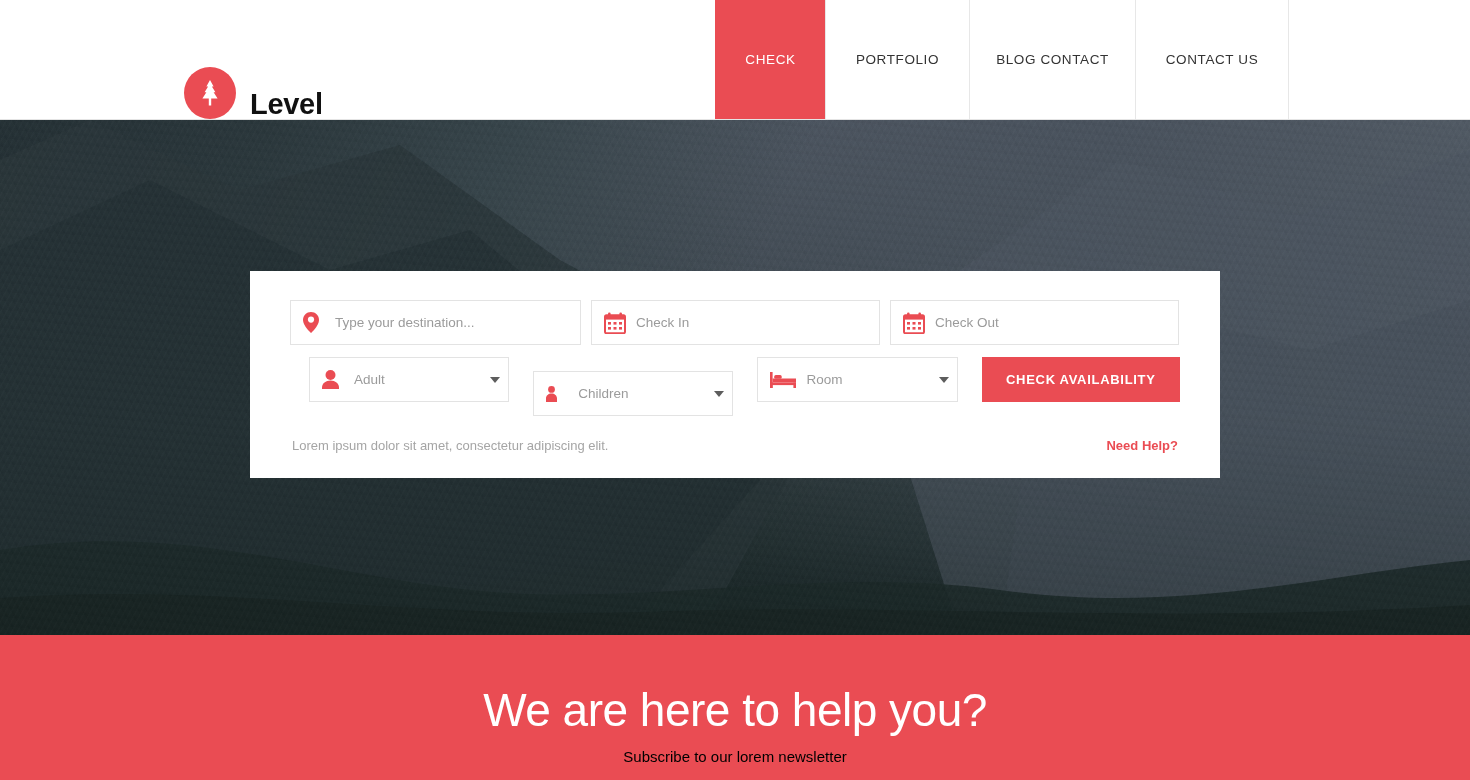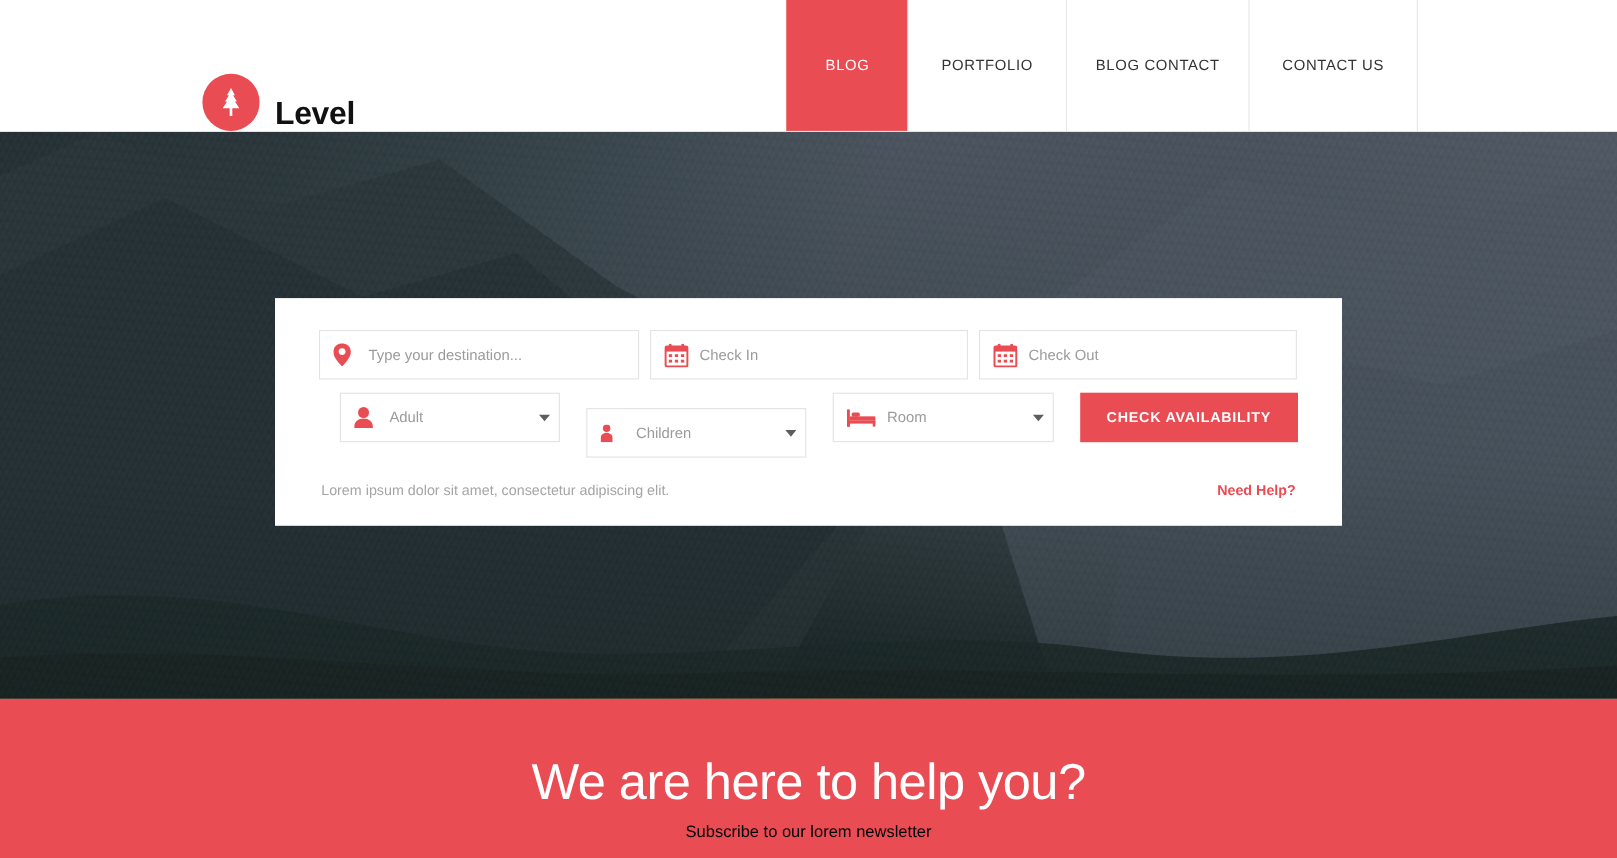--- a/index.html
+++ b/index.html
@@ -73,21 +73,21 @@
   .nav-item-1 { width: 144px; }
   .nav-item-2 { width: 166px; }
   .nav-item-3 { width: 153px; }
   .nav-spacer { width: 182px; border-left: 1px solid #e7e7e7; height: 100%; }
 
   
   .hero {
     position: relative;
     height: 515px;
     overflow: hidden;
-    background: #eab308;
+    background: #14b8a6;
   }
   .hero-photo {
     position: absolute;
     inset: 0;
     background:
       
       radial-gradient(ellipse 420px 120px at 22% 104%, #1d2a26 0%, rgba(29,42,38,0) 70%),
       radial-gradient(ellipse 560px 130px at 68% 106%, #1b2723 0%, rgba(27,39,35,0) 72%),
       radial-gradient(ellipse 380px 110px at 96% 100%, #24322c 0%, rgba(36,50,44,0) 72%),
       
@@ -236,21 +236,21 @@
   <div class="brand">
     <span class="logo-circle">
       <svg width="34" height="34" viewBox="0 0 34 34" aria-hidden="true">
         <path fill="#ffffff" d="M17 4 L20.6 10.6 L18.9 10.6 L22.4 16.2 L20.6 16.2 L24.6 22.4 L18.2 22.4 L18.2 29.5 L15.8 29.5 L15.8 22.4 L9.4 22.4 L13.4 16.2 L11.6 16.2 L15.1 10.6 L13.4 10.6 Z"></path>
       </svg>
     </span>
     <span class="brand-name">Level</span>
   </div>
 
   <nav class="nav">
-    <a class="nav-item nav-item-0 active">BLOG</a>
+    <a class="nav-item nav-item-0 active">CHECK</a>
     <a class="nav-item nav-item-1">PORTFOLIO</a>
     <a class="nav-item nav-item-2">BLOG CONTACT</a>
     <a class="nav-item nav-item-3">CONTACT US</a>
     <span class="nav-spacer"></span>
   </nav>
 </header>
 
 <section class="hero">
   <div class="hero-photo"></div>
 

